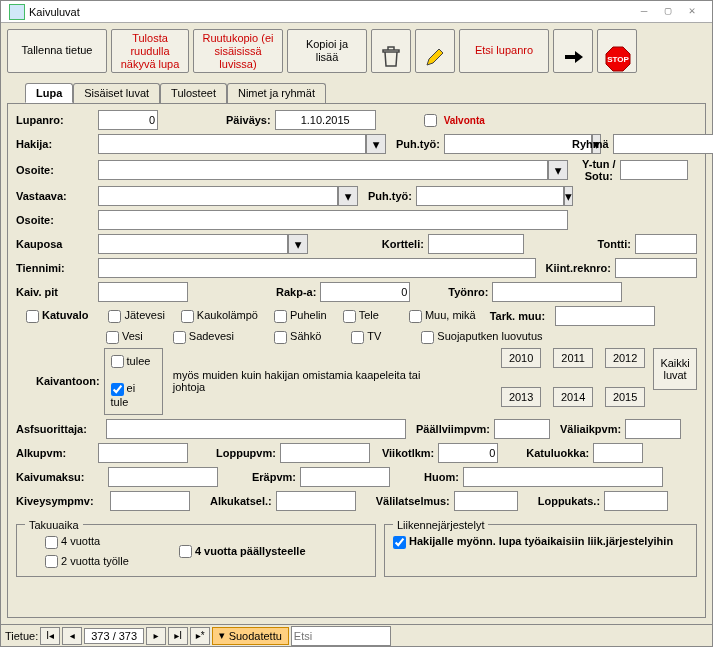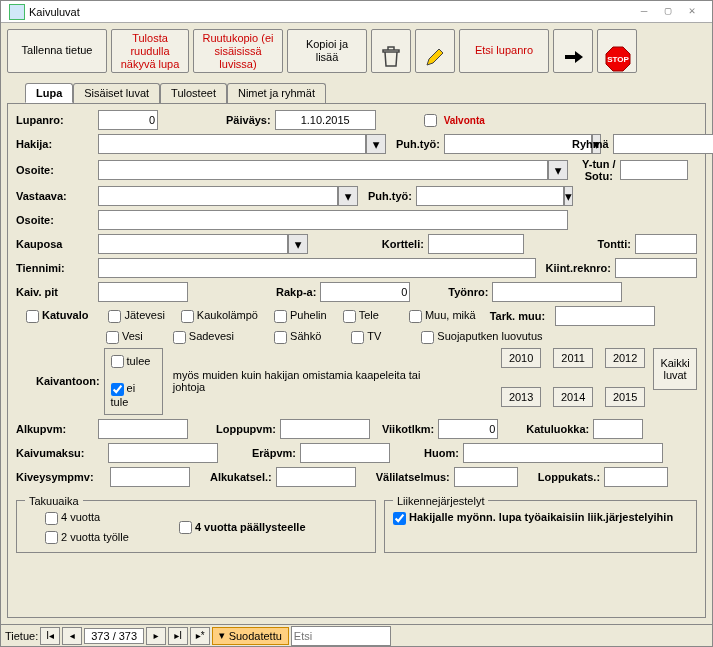--- a/index.html
+++ b/index.html
@@ -314,20 +314,28 @@
         <button class="yearbtn">2011</button>
         <button class="yearbtn">2012</button>
         <button class="yearbtn">2013</button>
         <button class="yearbtn">2014</button>
         <button class="yearbtn">2015</button>
       </div>
       <button style="width:44px;height:42px;font:inherit;font-size:11px;white-space:pre-line;margin-left:4px;border:1px solid #888;background:#f2f0e6">Kaikki
 luvat</button>
     </div>
 
+    <div class="row">
+      <span class="lblcol" style="width:86px">Asfsuorittaja:</span>
+      <input type="text" style="width: 300px;">
+      <span class="label" style="margin-left:6px">Päällviimpvm:</span>
+      <input type="text" style="width: 56px;">
+      <span class="label" style="margin-left:6px">Väliaikpvm:</span>
+      <input type="text" style="width: 56px;">
+    </div>
 
     <div class="row">
       <span class="lblcol">Alkupvm:</span>
       <input type="text" style="width: 90px;">
       <span class="label" style="margin-left:24px">Loppupvm:</span>
       <input type="text" style="width: 90px;">
       <span class="label" style="margin-left:8px">Viikotlkm:</span>
       <input type="text" class="rro" style="width: 60px;" value="0">
       <span class="label" style="margin-left:24px">Katuluokka:</span>
       <input type="text" style="width: 50px;">

